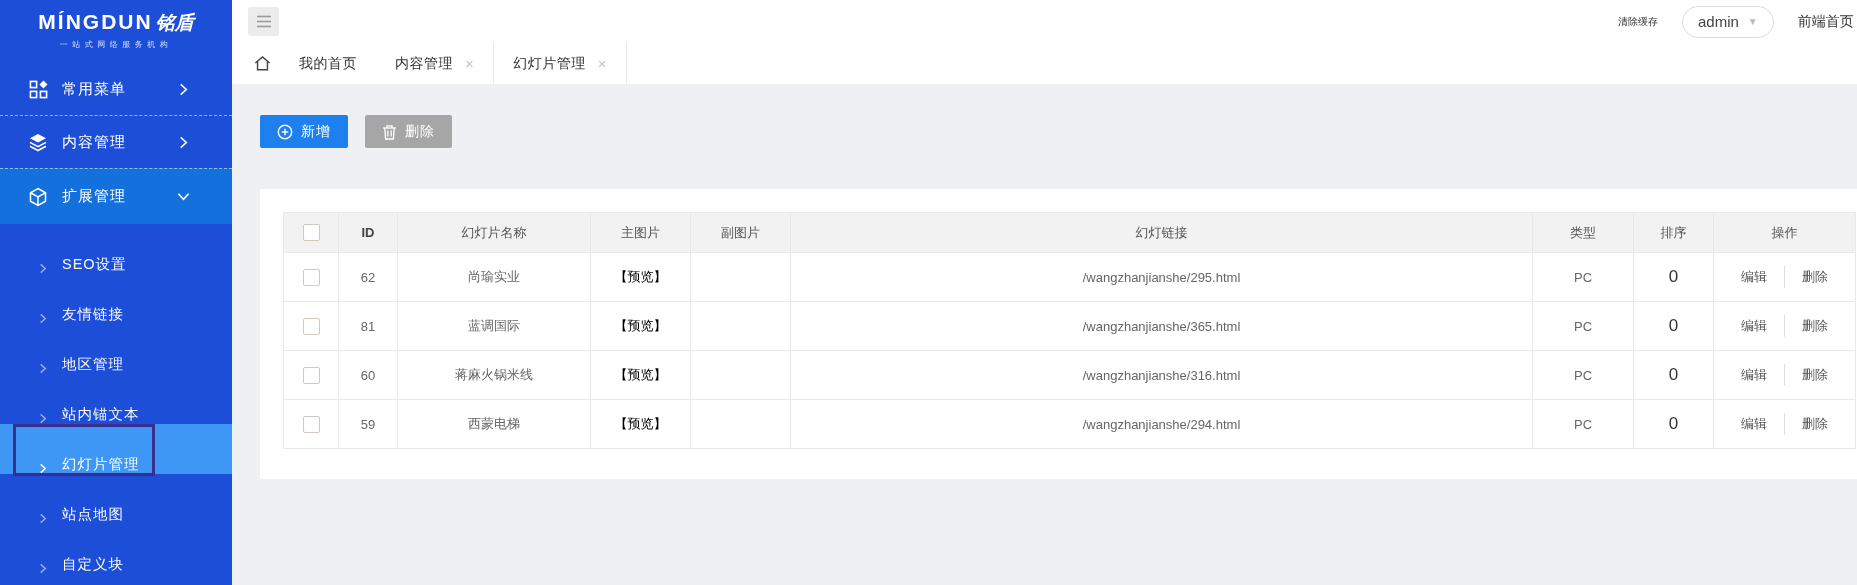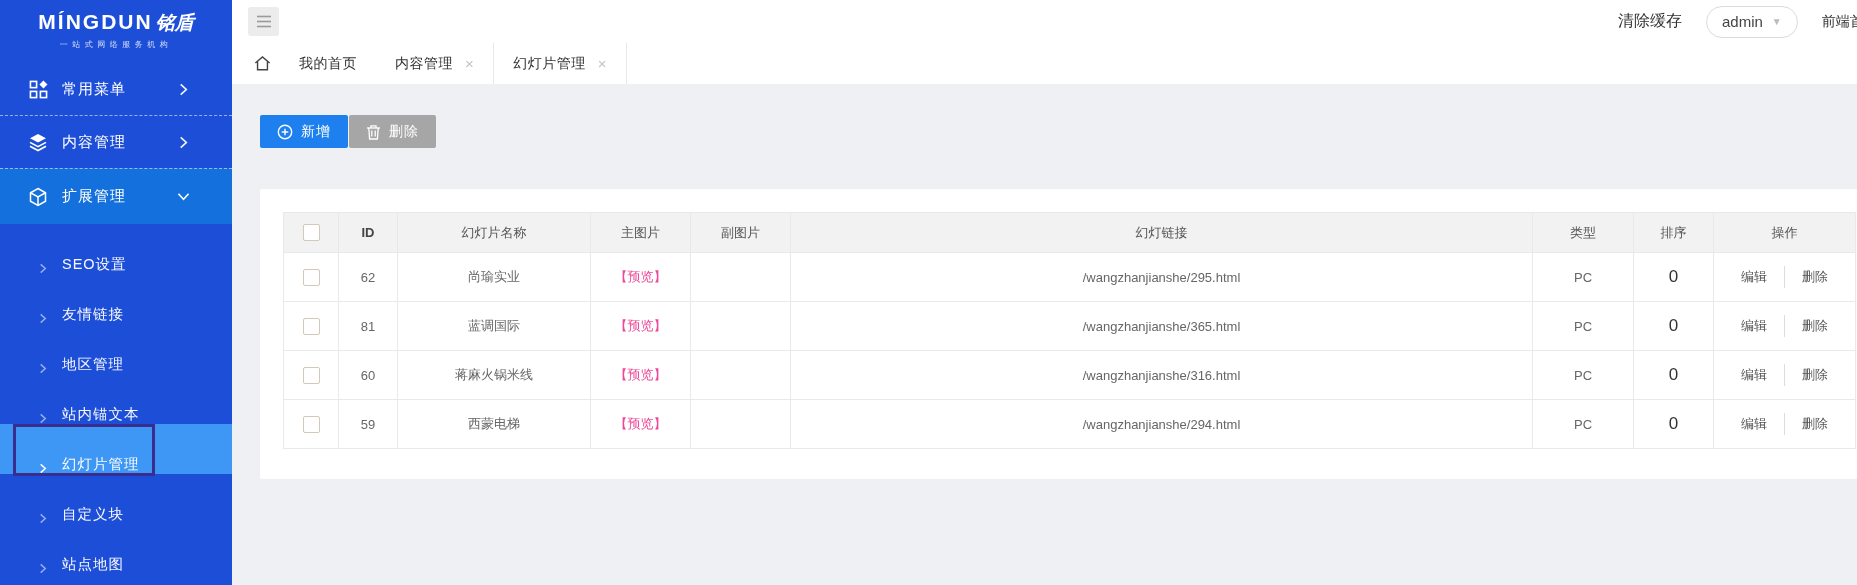--- a/index.html
+++ b/index.html
@@ -30,46 +30,46 @@
   .sub-item.active{background:#3e97f5}
   .sub-item.active .sub-caret{color:#fff}
 
   .highlight-box{position:absolute;left:13px;top:424px;width:136px;height:46px;border:3px solid #3a2d90;pointer-events:none}
 
   
   .main{position:relative;flex:1;height:585px;min-width:0}
   .topbar{position:relative;height:43px;background:#fff;display:flex;align-items:center}
   .burger{margin-left:16px;width:31px;height:29px;background:#ececec;border:none;border-radius:3px;display:flex;align-items:center;justify-content:center;cursor:pointer;color:#9a9a9a;padding:0}
   .topbar-right{position:absolute;left:1386px;top:0;height:43px;display:flex;align-items:center;gap:24px;white-space:nowrap}
-  .clear-cache{font-size:16px;color:#333;cursor:pointer}
+  .clear-cache{font-size:10px;color:#333;cursor:pointer}
   .user-pill{height:30px;padding:0 15px;border:1px solid #dcdcdc;border-radius:16px;display:flex;align-items:center;gap:9px;font-size:15px;color:#444;background:#fff;cursor:pointer}
   .pill-caret{color:#bbb;font-size:10px;line-height:1}
   .frontend{font-size:14px;color:#333;cursor:pointer}
 
   .tabbar{height:41px;background:#fff;border-bottom:3px solid #0ea5e9;display:flex;align-items:stretch}
   .home-ic{align-self:center;margin-left:21px;margin-right:8px;color:#444;display:flex;cursor:pointer}
   .tabs{display:flex;align-items:stretch}
   .tab{display:flex;align-items:center;gap:12px;padding:0 19px;font-size:14px;color:#333;cursor:pointer;letter-spacing:.5px}
   .tab.active{border-left:1px solid #e8e8e8;border-right:1px solid #e8e8e8;background:#fff}
   .tab-x{color:#c3c3c3;font-size:15px;line-height:1}
 
   .content{position:absolute;top:84px;left:0;right:0;bottom:0;background:#eef0f4;overflow:hidden}
-  .toolbar{position:absolute;left:28px;top:31px;display:flex;gap:1px}
+  .toolbar{position:absolute;left:28px;top:31px;display:flex;gap:17px}
   .btn{height:33px;border:none;border-radius:2px;color:#fff;font-size:14px;display:flex;align-items:center;gap:8px;padding:0 17px;cursor:pointer;letter-spacing:1px}
   .btn-add{background:#1e80ef}
   .btn-del{background:#a6a6a6}
 
   .card{position:absolute;left:28px;top:105px;width:1645px;height:290px;background:#fff;border-radius:2px}
   table.data-table{position:absolute;left:23px;top:23px;border-collapse:collapse;table-layout:fixed;width:1572px;background:#fff}
   .data-table th,.data-table td{border:1px solid #e9e9ed;text-align:center;font-size:13px;color:#666;overflow:hidden;white-space:nowrap;padding:0}
   .data-table thead th{background:#f2f2f2;color:#555;height:39px;font-weight:400}
   .data-table thead th:nth-child(2){font-weight:700;color:#444}
   .data-table tbody td{height:48px}
   .cb{width:15px;height:15px;border:1px solid #d2c8bc;border-radius:2px;background:#fff;margin:0 auto;cursor:pointer}
-  .link{color:#ec4899;cursor:pointer}
+  .link{color:#000000;cursor:pointer}
   .sort-val{font-size:17px;color:#333}
   .actions{display:inline-flex;align-items:center;height:100%}
   .actions .act{padding:2px 17px;color:#555;cursor:pointer}
   .actions .act + .act{border-left:1px solid #ddd}
   svg{display:block}
 </style>
 </head>
 <body>
 
 <div class="app">
@@ -169,29 +169,29 @@
             </svg>
           </span>
           <span class="sub-label">幻灯片管理</span>
         </div>
         <div class="sub-item">
           <span class="sub-caret">
             <svg width="10" height="11" viewBox="0 0 10 12" fill="none" stroke="currentColor" stroke-width="1.6">
               <polyline points="2.5,1.5 7.5,6 2.5,10.5"></polyline>
             </svg>
           </span>
+          <span class="sub-label">站点地图</span>
+        </div>
+        <div class="sub-item">
+          <span class="sub-caret">
+            <svg width="10" height="11" viewBox="0 0 10 12" fill="none" stroke="currentColor" stroke-width="1.6">
+              <polyline points="2.5,1.5 7.5,6 2.5,10.5"></polyline>
+            </svg>
+          </span>
           <span class="sub-label">自定义块</span>
-        </div>
-        <div class="sub-item">
-          <span class="sub-caret">
-            <svg width="10" height="11" viewBox="0 0 10 12" fill="none" stroke="currentColor" stroke-width="1.6">
-              <polyline points="2.5,1.5 7.5,6 2.5,10.5"></polyline>
-            </svg>
-          </span>
-          <span class="sub-label">站点地图</span>
         </div>
       </div>
 
     <div class="highlight-box"></div>
   </aside>
 
   <div class="main">
 
     <div class="topbar">
       <button class="burger">

